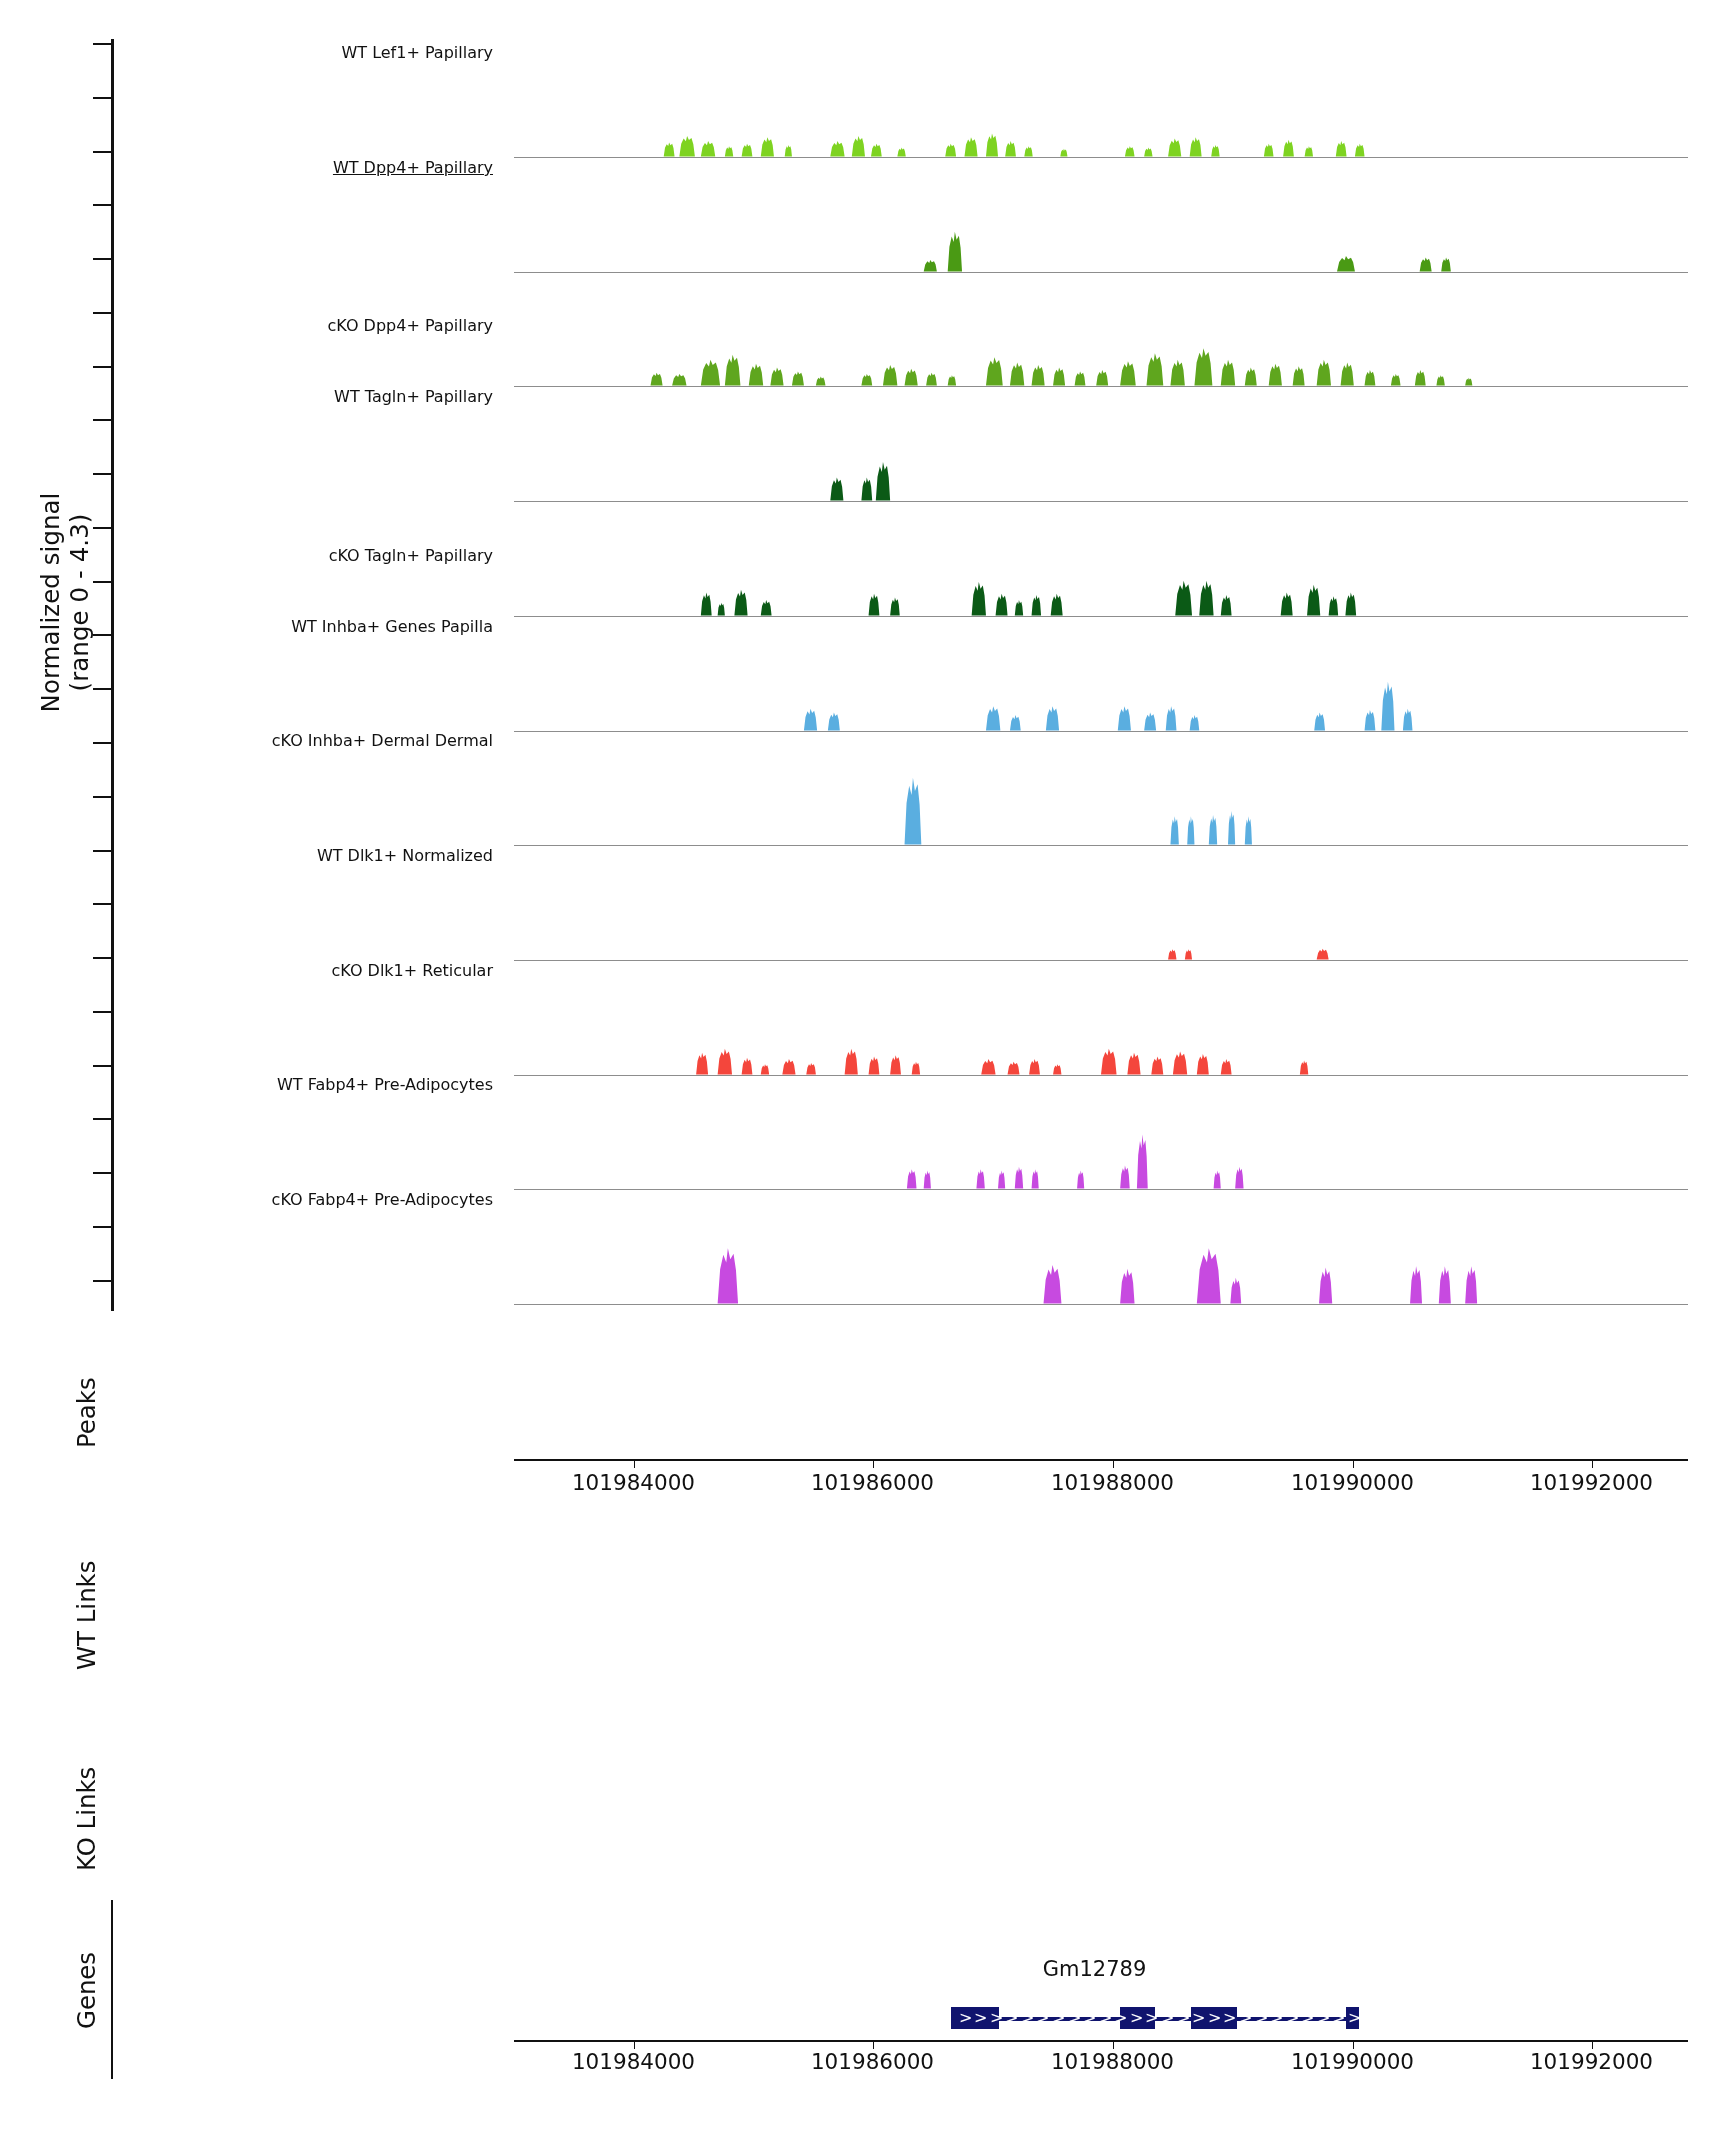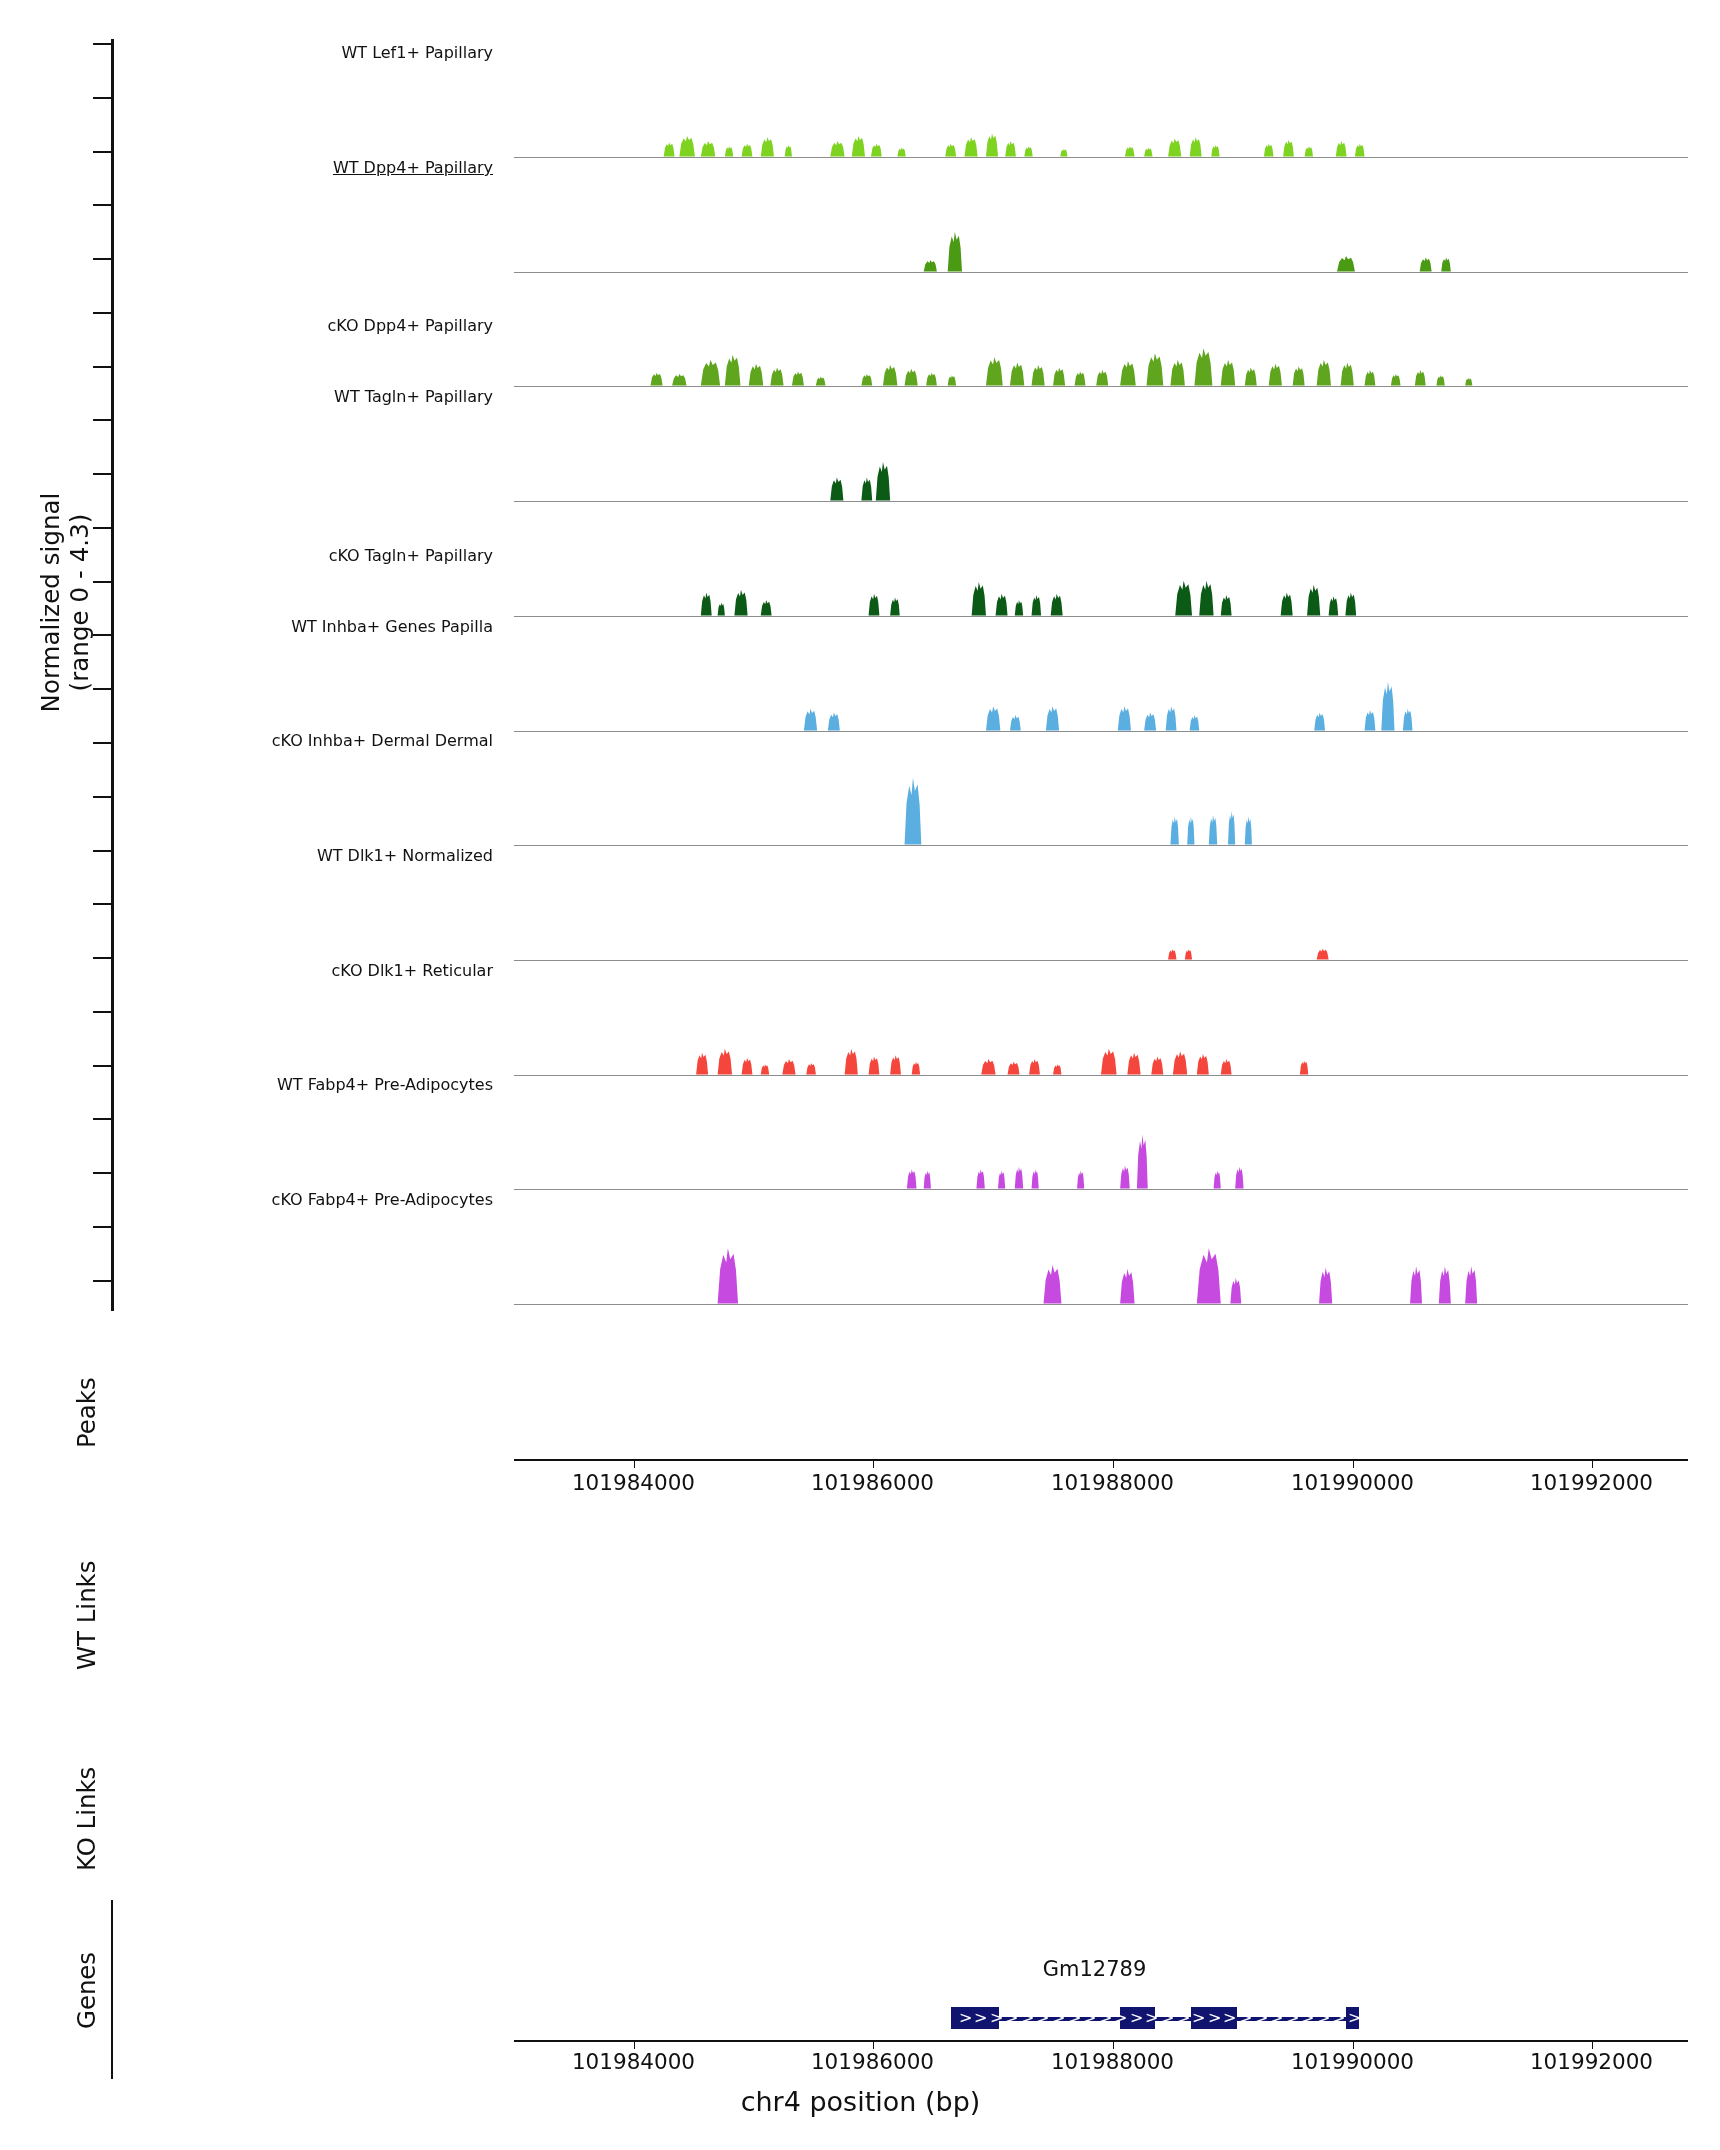--- a/index.html
+++ b/index.html
@@ -449,21 +449,20 @@
       <div class="gene-arrow" style="left: 1239px; top: 2007px;">&gt;</div>
       <div class="gene-arrow" style="left: 1255px; top: 2007px;">&gt;</div>
       <div class="gene-arrow" style="left: 1270px; top: 2007px;">&gt;</div>
       <div class="gene-arrow" style="left: 1286px; top: 2007px;">&gt;</div>
       <div class="gene-arrow" style="left: 1301px; top: 2007px;">&gt;</div>
       <div class="gene-arrow" style="left: 1317px; top: 2007px;">&gt;</div>
       <div class="gene-arrow" style="left: 1332px; top: 2007px;">&gt;</div>
       <div class="gene-arrow" style="left: 1348px; top: 2007px;">&gt;</div>
     </div>
 
-  <div class="xaxis-title" style="left:0; top:2086px;">chr4 position (bp)</div>
 
 <div class="tickmark" style="left: 93px; width: 18.6px; top: 43px;"></div>
     <div class="tickmark" style="left: 93px; width: 18.6px; top: 97px;"></div>
     <div class="tickmark" style="left: 93px; width: 18.6px; top: 151px;"></div>
     <div class="tickmark" style="left: 93px; width: 18.6px; top: 204px;"></div>
     <div class="tickmark" style="left: 93px; width: 18.6px; top: 258px;"></div>
     <div class="tickmark" style="left: 93px; width: 18.6px; top: 312px;"></div>
     <div class="tickmark" style="left: 93px; width: 18.6px; top: 366px;"></div>
     <div class="tickmark" style="left: 93px; width: 18.6px; top: 419px;"></div>
     <div class="tickmark" style="left: 93px; width: 18.6px; top: 473px;"></div>

